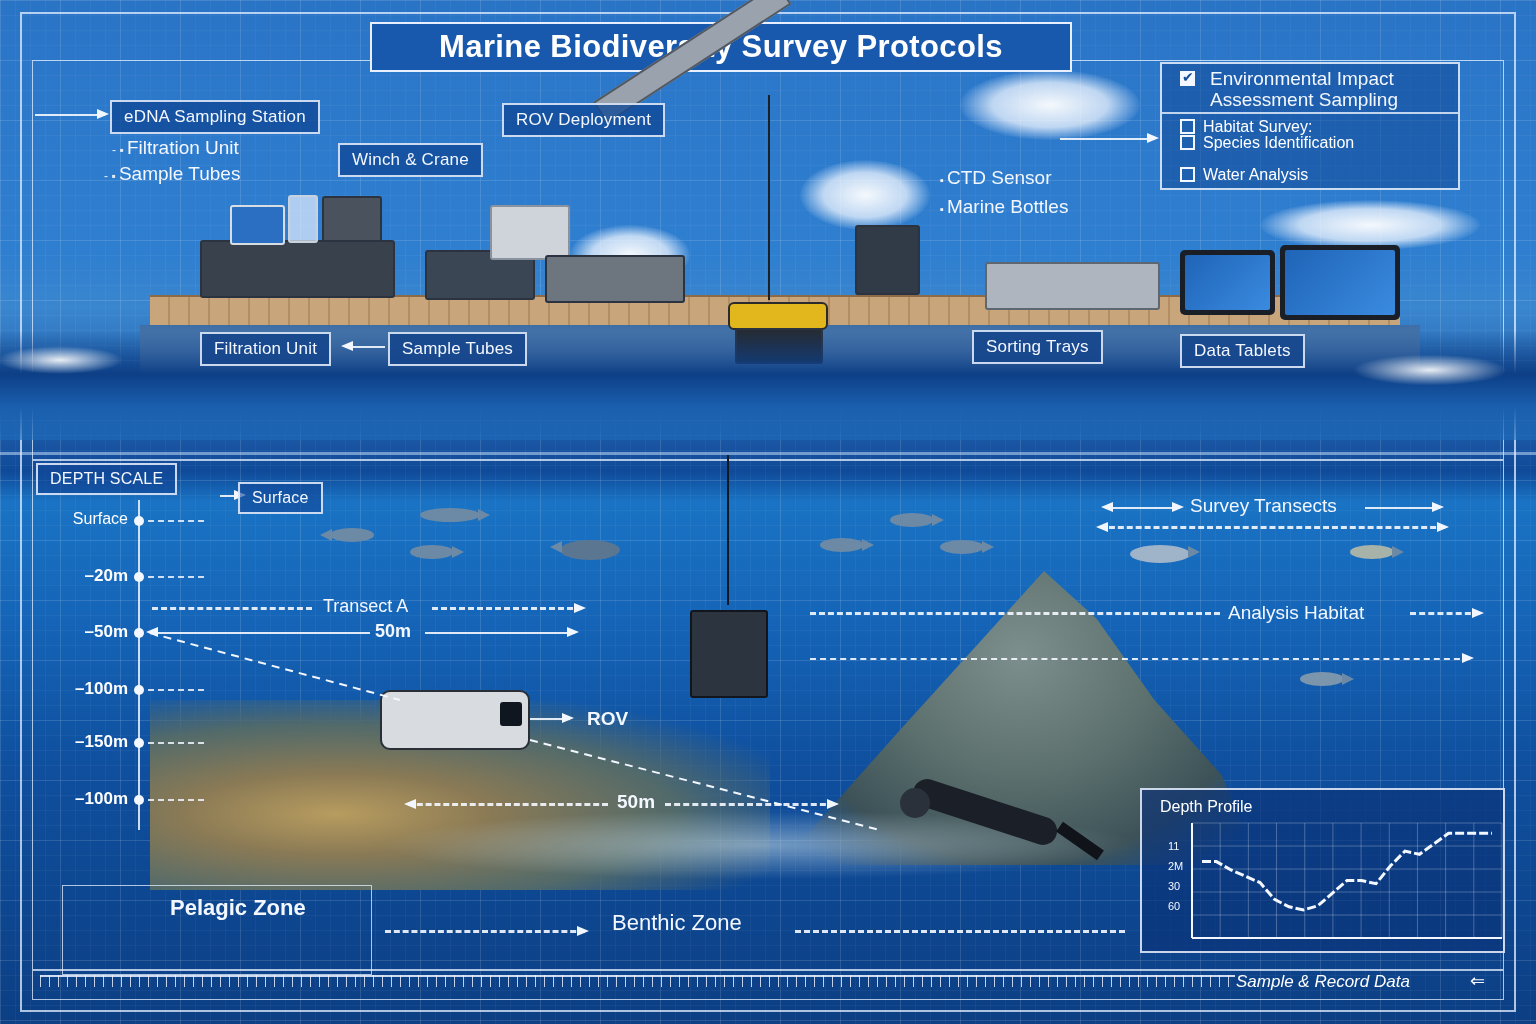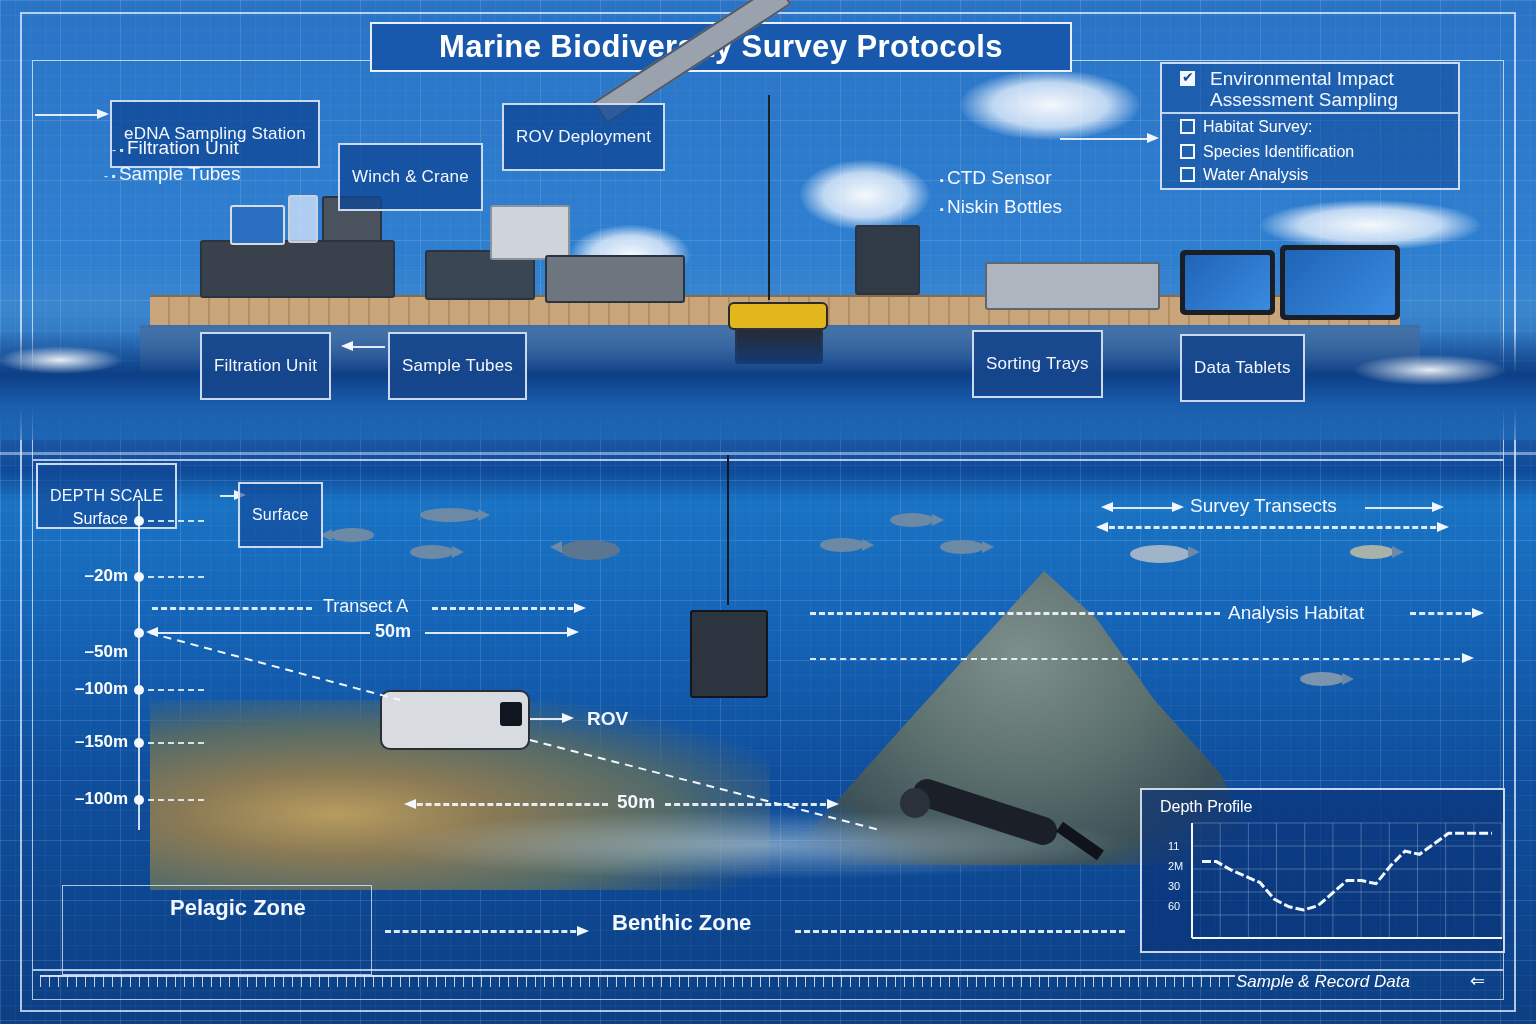--- a/index.html
+++ b/index.html
@@ -10,21 +10,21 @@
       linear-gradient(180deg,#2a74c6 0%,#2f7fd0 25%,#3a86cf 30%,#2c6fb8 36%,#1d5aa6 42%,#0f4a99 46%,#1a73c4 49%,#1565b8 60%,#0f4f9e 75%,#0c3f84 100%);}
   .grid{position:absolute;inset:0;pointer-events:none;
     background-image:
       linear-gradient(rgba(255,255,255,.09) 1px,transparent 1px),
       linear-gradient(90deg,rgba(255,255,255,.09) 1px,transparent 1px),
       linear-gradient(rgba(255,255,255,.04) 1px,transparent 1px),
       linear-gradient(90deg,rgba(255,255,255,.04) 1px,transparent 1px);
     background-size:60px 60px,60px 60px,15px 15px,15px 15px;}
   .frame{position:absolute;border:2px solid rgba(230,240,255,.75)}
   .label{position:absolute;border:2px solid rgba(235,242,255,.85);background:rgba(16,72,150,.78);
-    color:#f3f7ff;font-size:17px;padding:22px 12px;white-space:nowrap;letter-spacing:.2px}
+    color:#f3f7ff;font-size:17px;padding:5px 12px;white-space:nowrap;letter-spacing:.2px}
   .plain{position:absolute;color:#f3f7ff;font-size:19px;white-space:nowrap}
   .bullet::before{content:"- ▪ ";font-size:12px;opacity:.9}
   .dot::before{content:"▪ ";font-size:11px}
   .title{position:absolute;left:370px;top:22px;width:702px;height:50px;border:2px solid #e8f0ff;
     background:#1859ad;font-size:31px;font-weight:bold;text-align:center;line-height:46px;letter-spacing:.4px}
   .cloud{position:absolute;background:radial-gradient(ellipse at center,rgba(255,255,255,.95) 0%,rgba(240,246,255,.75) 45%,rgba(255,255,255,0) 72%);border-radius:50%}
   .deck{position:absolute;left:150px;top:295px;width:1250px;height:30px;
     background:repeating-linear-gradient(90deg,#c8a57a 0 18px,#b48e63 18px 20px);border-top:2px solid #8c6a48}
   .hull{position:absolute;left:140px;top:325px;width:1280px;height:55px;background:linear-gradient(180deg,#3e6ea6,#5b86b6 60%,#6f93bd)}
   .waves{position:absolute;left:0;top:330px;width:1536px;height:110px;
@@ -114,32 +114,32 @@
   <div class="waves"></div>
   <div class="water-line"></div>
 
   <div class="label" style="left:110px;top:100px">eDNA Sampling Station</div>
   <div class="plain bullet" style="left:112px;top:137px">Filtration Unit</div>
   <div class="plain bullet" style="left:104px;top:163px">Sample Tubes</div>
   <div class="solid arrow-r" style="left:35px;top:114px;width:70px;position:absolute"></div>
   <div class="label" style="left:338px;top:143px">Winch &amp; Crane</div>
   <div class="label" style="left:502px;top:103px">ROV Deployment</div>
   <div class="plain dot" style="left:940px;top:167px">CTD Sensor</div>
-  <div class="plain dot" style="left:940px;top:196px">Niskin Bottles</div>
+  <div class="plain dot" style="left:940px;top:196px">Marine Bottles</div>
   <div class="solid arrow-r" style="left:1060px;top:138px;width:95px"></div>
 
   <div class="checklist"></div>
   <div class="cl-head"></div>
   <div class="cl-item" style="top:70px;left:1180px">
     <span class="cbox on"></span>
   </div>
   <div class="plain" style="left:1210px;top:68px">Environmental Impact</div>
   <div class="plain" style="left:1210px;top:89px">Assessment Sampling</div>
   <div class="cl-item" style="top:118px"><span class="cbox"></span><span>Habitat Survey:</span></div>
-  <div class="cl-item" style="top:143px"><span class="cbox"></span><span>Species Identification</span></div>
+  <div class="cl-item" style="top:134px"><span class="cbox"></span><span>Species Identification</span></div>
   <div class="cl-item" style="top:166px"><span class="cbox"></span><span>Water Analysis</span></div>
 
   <div class="label" style="left:200px;top:332px;background:rgba(22,70,140,.9)">Filtration Unit</div>
   <div class="solid arrow-l" style="left:345px;top:346px;width:40px"></div>
   <div class="label" style="left:388px;top:332px;background:rgba(22,70,140,.9)">Sample Tubes</div>
   <div class="label" style="left:972px;top:330px;background:rgba(22,70,140,.9)">Sorting Trays</div>
   <div class="label" style="left:1180px;top:334px;background:rgba(22,70,140,.9)">Data Tablets</div>
 
   <div class="reef"></div>
   <div class="seamount"></div>
@@ -171,21 +171,21 @@
   <div class="scale-axis"></div>
 
   <div class="scale-label" style="top:510px;font-weight:normal;font-size:16px">Surface</div>
   <div class="tick-dot" style="top:516px"></div>
   <div class="tick-line" style="top:520px"></div>
 
   <div class="scale-label" style="top:566px">–20m</div>
   <div class="tick-dot" style="top:572px"></div>
   <div class="tick-line" style="top:576px"></div>
 
-  <div class="scale-label" style="top:642px">–50m</div>
+  <div class="scale-label" style="top:622px">–50m</div>
   <div class="tick-dot" style="top:628px"></div>
 
   <div class="scale-label" style="top:679px">–100m</div>
   <div class="tick-dot" style="top:685px"></div>
   <div class="tick-line" style="top:689px"></div>
 
   <div class="scale-label" style="top:732px">–150m</div>
   <div class="tick-dot" style="top:738px"></div>
   <div class="tick-line" style="top:742px"></div>
 
@@ -216,21 +216,21 @@
   <div class="dash arrow-l arrow-r" style="left:1100px;top:526px;width:345px"></div>
 
   <div class="dash" style="left:810px;top:612px;width:410px"></div>
   <div class="plain" style="left:1228px;top:602px;font-size:19px">Analysis Habitat</div>
   <div class="dash arrow-r" style="left:1410px;top:612px;width:70px"></div>
   <div class="dash arrow-r" style="left:810px;top:658px;width:660px;border-top-width:2px"></div>
 
   <div class="frame" style="left:62px;top:885px;width:310px;height:90px;border-width:1px"></div>
   <div class="plain" style="left:170px;top:895px;font-size:22px;font-weight:bold">Pelagic Zone</div>
   <div class="dash arrow-r" style="left:385px;top:930px;width:200px"></div>
-  <div class="plain" style="left:612px;top:910px;font-size:22px;font-weight:bold">Benthic Zone</div>
+  <div class="plain" style="left:612px;top:910px;font-size:22px;font-weight:normal">Benthic Zone</div>
   <div class="dash" style="left:795px;top:930px;width:330px"></div>
 
   <div class="chart-box"></div>
   <div class="chart-title">Depth Profile</div>
   <svg class="chart-svg" width="365" height="165">
     <g id="chart-grid" stroke="rgba(255,255,255,.25)" stroke-width="1">
         <line x1="52" x2="52" y1="35" y2="150"></line>
         <line x1="80.18181818181819" x2="80.18181818181819" y1="35" y2="150"></line>
         <line x1="108.36363636363637" x2="108.36363636363637" y1="35" y2="150"></line>
         <line x1="136.54545454545456" x2="136.54545454545456" y1="35" y2="150"></line>

